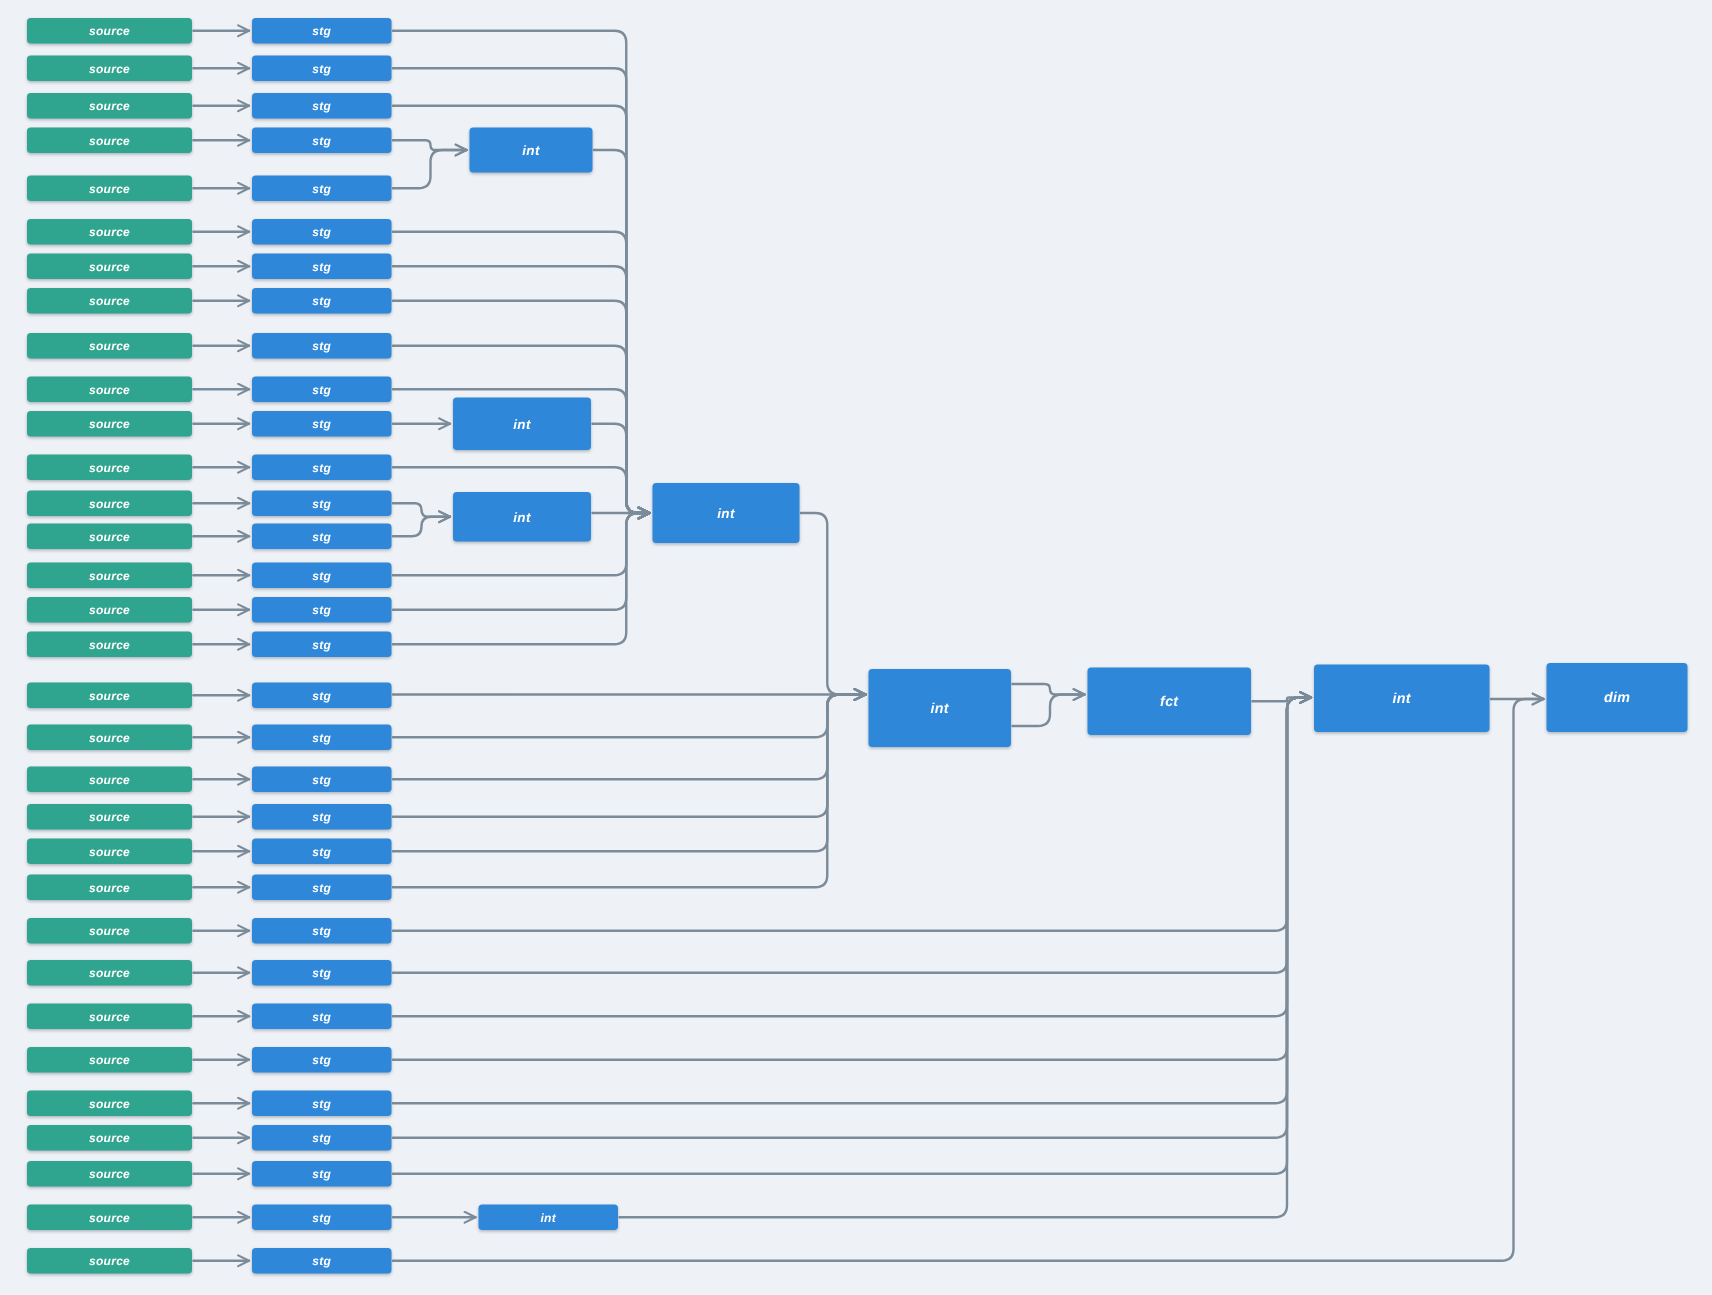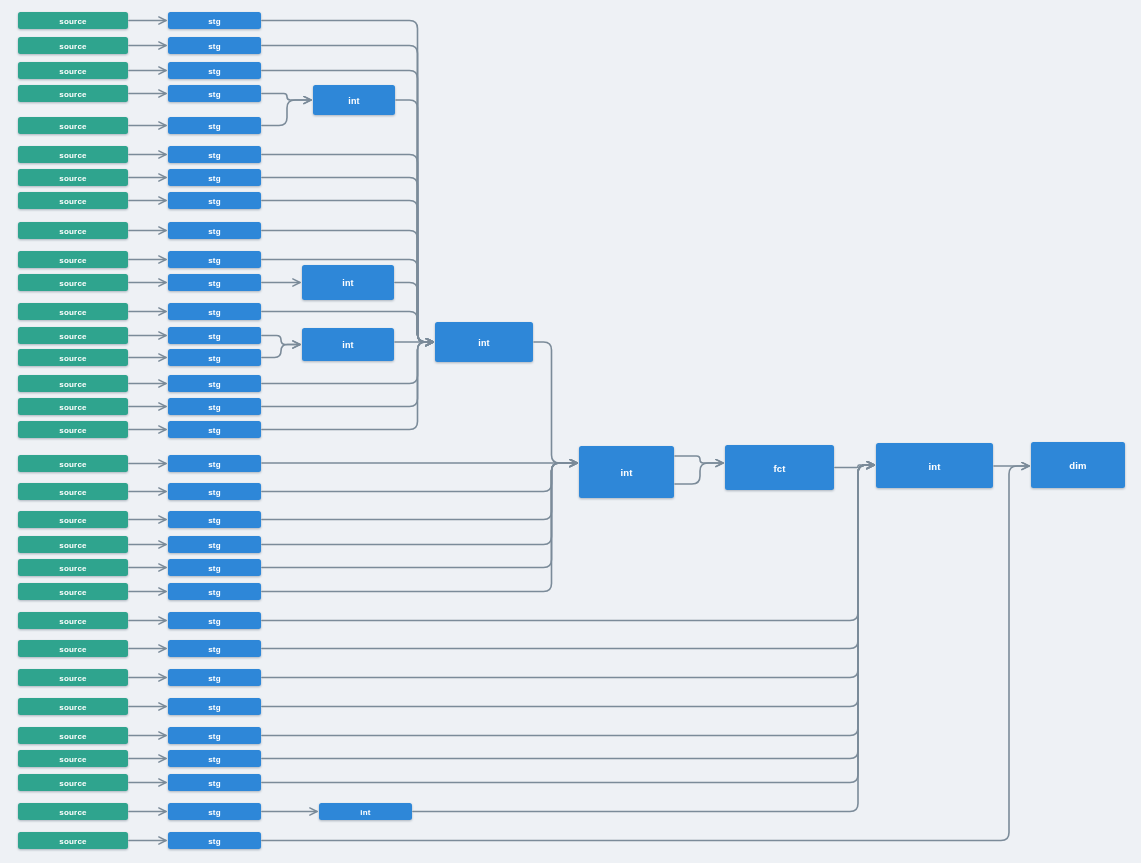--- a/index.html
+++ b/index.html
@@ -1,21 +1,21 @@
 <!DOCTYPE html>
 <html><head>
 <meta charset="utf-8">
 <style>
   html,body{margin:0;padding:0;}
   body{
     background:#eef1f5;
     font-family:"Liberation Sans", sans-serif;
     width:1141px;height:863px;overflow:hidden;
   }
-  #stage{width:1141px;height:863px;}
+  #stage{width:1141px;height:863px;font-style:italic;}
   svg{display:block;}
   .dag-edge{fill:none;stroke-linecap:round;stroke-linejoin:round;}
   .node-rect{filter:drop-shadow(0 1.2px 1.2px rgba(71,88,105,0.40));}
   .node-label{
     fill:#ffffff;font-weight:bold;letter-spacing:0.2px;
     text-anchor:middle;dominant-baseline:central;
     font-family:"Liberation Sans", sans-serif;
     user-select:none;
   }
 </style>

